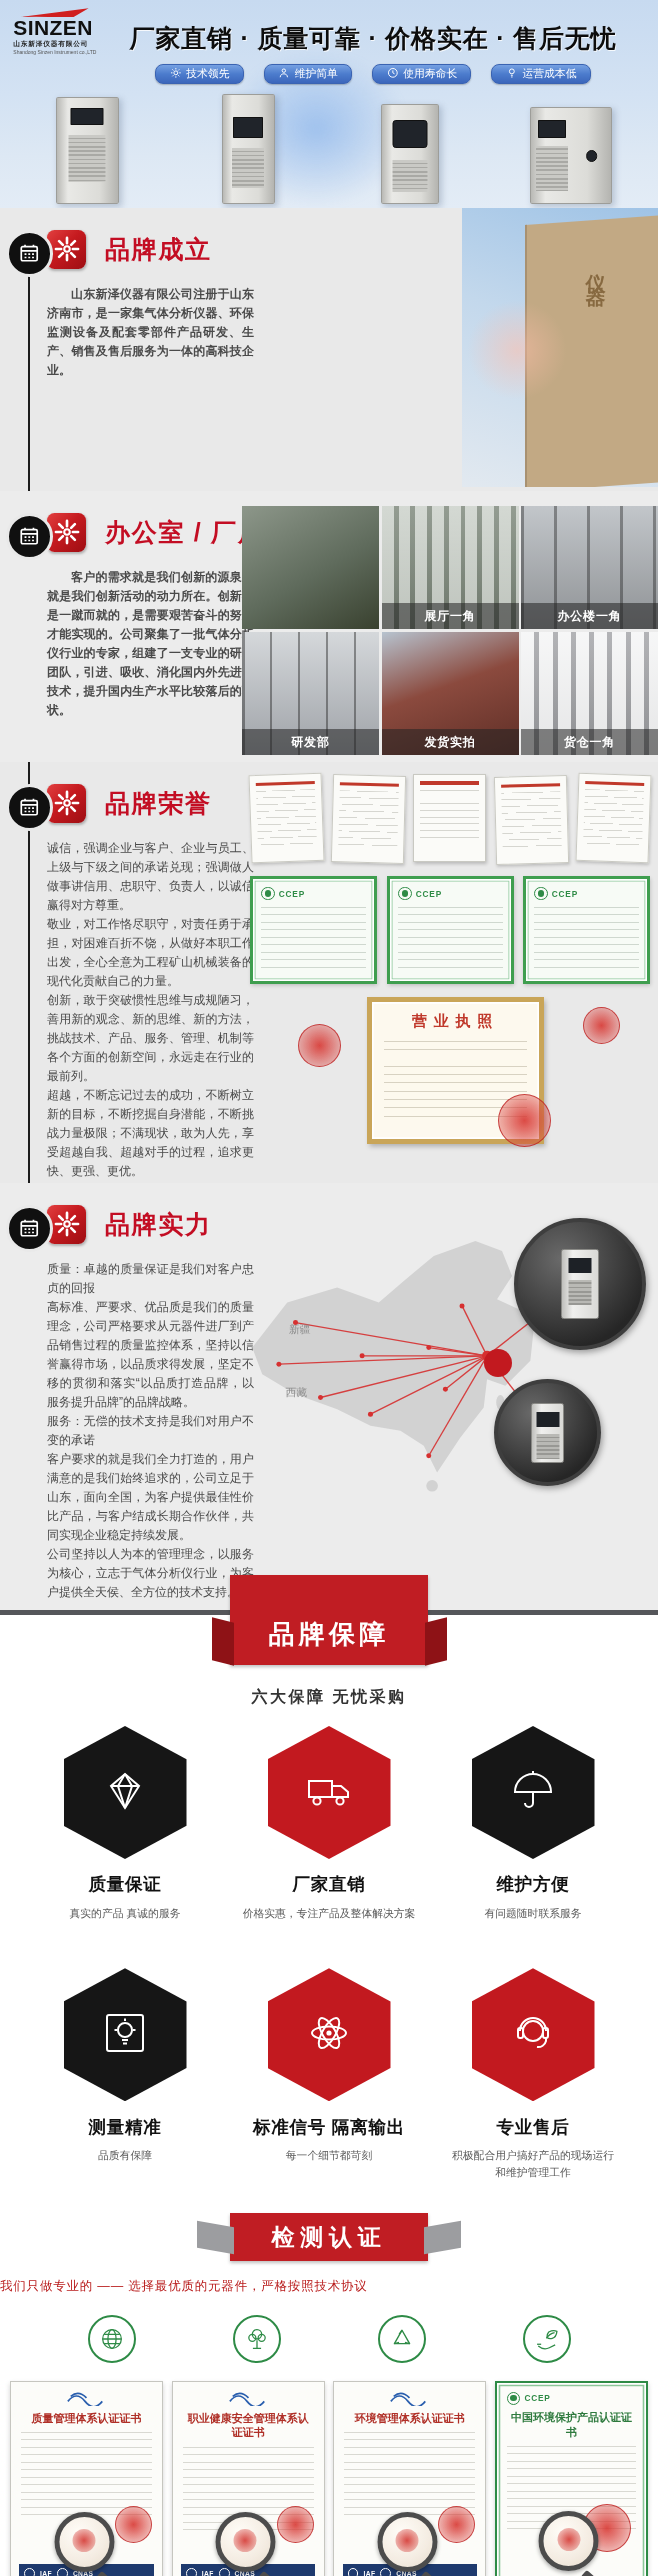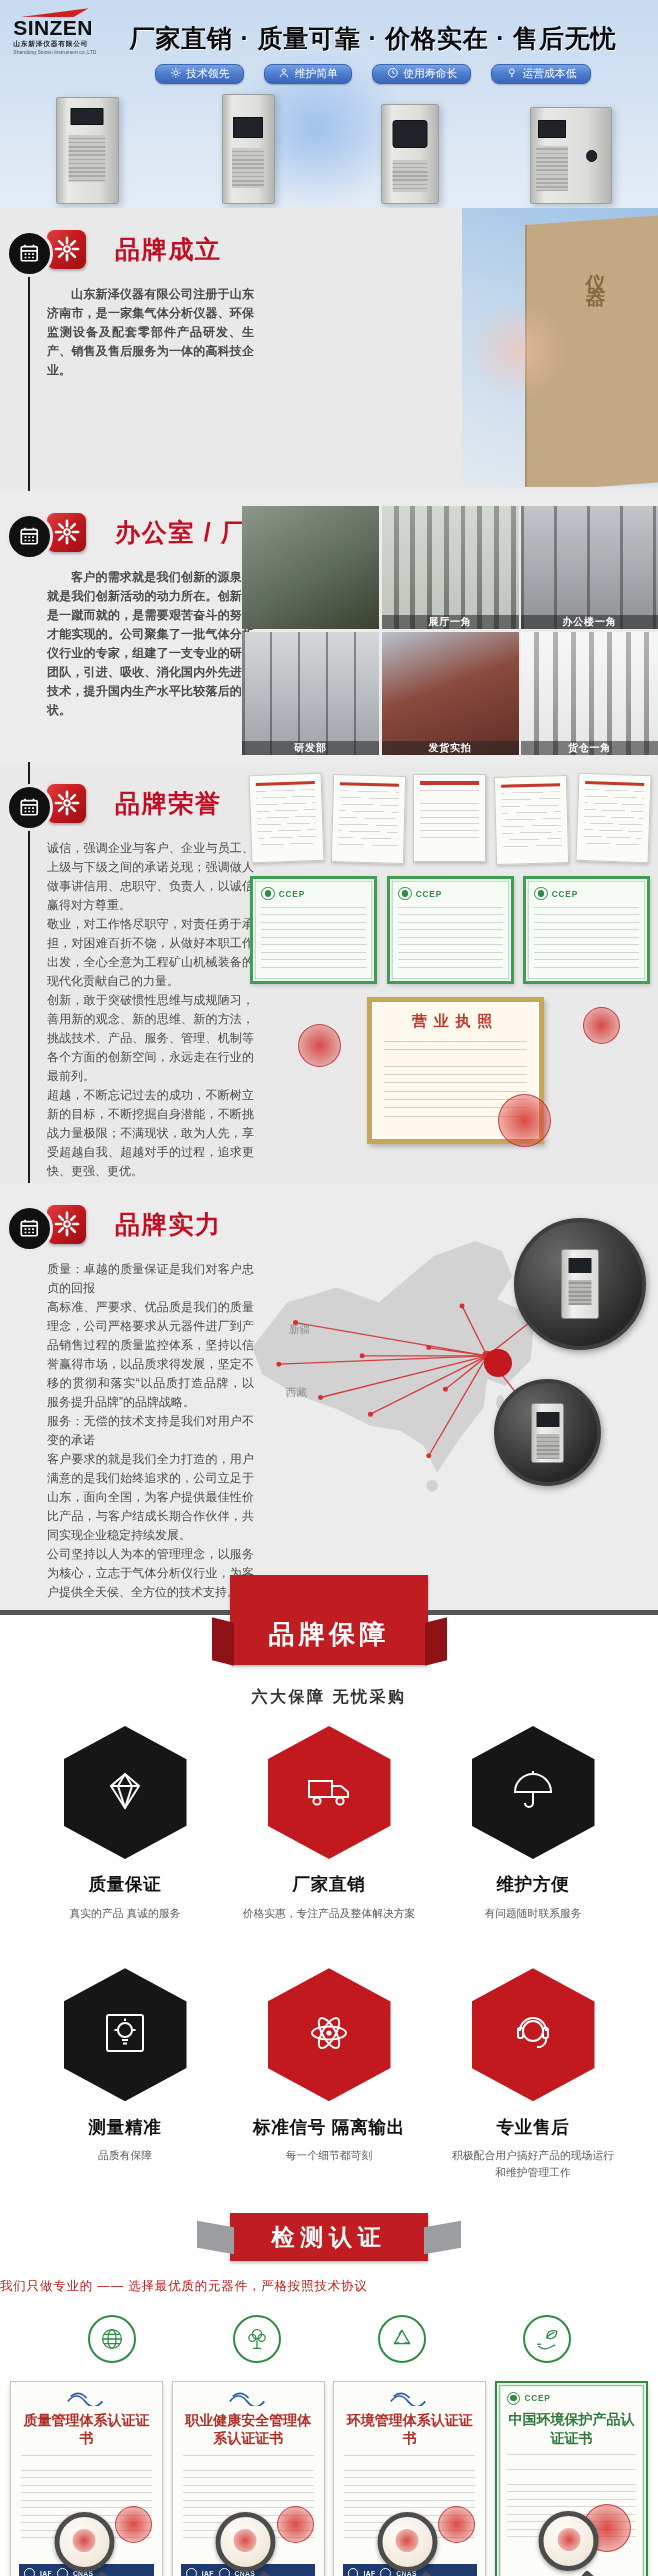--- a/index.html
+++ b/index.html
@@ -57,36 +57,36 @@
   }
   .sec { position: relative; padding: 21.7px 0 0 47px; }
   .sec-founding { height: 283px; }
   .sec-office   { height: 271px; background: #ececec; }
   .sec-honor    { height: 421px; }
   .sec-strength { height: 427px; background: #ececec; }
   .cal {
     position: absolute; left: 5.8px; top: 21.7px; width: 47px; height: 47px; border-radius: 50%;
     background: #101010; border: 3.3px solid #e9e9e9; display: flex; align-items: center; justify-content: center; z-index: 2;
   }
-  .sec-head { display: flex; align-items: center; gap: 29px; margin-bottom: 16.7px; }
+  .sec-head { display: flex; align-items: center; gap: 19px; margin-bottom: 16.7px; }
   .star-badge {
     width: 39px; height: 39px; border-radius: 7.5px;
     background: linear-gradient(135deg, #e24040 0%, #c51a1f 45%, #9e0e13 100%);
     display: flex; align-items: center; justify-content: center; box-shadow: 0.8px 1.7px 2.5px rgba(0,0,0,.25);
   }
   .sec-title { font-size: 25px; font-weight: 800; color: #c30d23; letter-spacing: 1.7px; white-space: nowrap; }
   .sec-body { width: 207px; font-size: 12px; line-height: 19px; color: #4a4a4a; text-align: justify; }
   .sec-body p { text-indent: 0; }
   .sec-body p.indent { text-indent: 2em; font-weight: bold; }
 
   
   .photo { position: relative; overflow: hidden; }
   .photo-cap {
-    position: absolute; left: 0; right: 0; bottom: 0; height: 14px;
-    background: rgba(35,35,35,.55); color: #fff; font-size: 10px; font-weight: bold;
+    position: absolute; left: 0; right: 0; bottom: 0; height: 26px;
+    background: rgba(35,35,35,.55); color: #fff; font-size: 12px; font-weight: bold;
     display: flex; align-items: center; justify-content: center; letter-spacing: 0.8px;
   }
   .photo-building {
     position: absolute; right: 0; top: 0; width: 196px; height: 279px;
     background: linear-gradient(200deg, #9fc3e6 0%, #c3d8ec 45%, #e2e9f0 100%);
     overflow: hidden;
   }
   .pb-building {
     position: absolute; right: -6.7px; top: 11.7px; width: 140px; height: 267px;
     background:
@@ -194,21 +194,21 @@
   .eco-row { display: flex; justify-content: center; gap: 97px; margin-top: 20px; }
   .eco { width: 48px; height: 48px; border-radius: 50%; border: 2.5px solid #2e8b46;
     display: flex; align-items: center; justify-content: center; }
 
   .certs { display: flex; justify-content: space-between; padding: 0 10px; margin-top: 18.3px; }
   .certificate { position: relative; width: 153px; height: 210px; background: #fcfcf9;
     border: 0.8px solid #c6c6c0; box-shadow: 0 1.7px 5px rgba(0,0,0,.18); padding: 8.3px 10px; }
   .certificate.green-cert { border: 2.5px solid #2e8b46;
     box-shadow: inset 0 0 0 1.7px #fff, inset 0 0 0 3.3px #8cc79a, 0 1.7px 5px rgba(0,0,0,.18); }
   .cert-waves { display: flex; justify-content: center; margin-bottom: 5px; }
-  .cert-inner-title { font-size: 14px; color: #b03028; font-weight: bold; text-align: center; line-height: 1.35; }
+  .cert-inner-title { font-size: 11px; color: #b03028; font-weight: bold; text-align: center; line-height: 1.35; }
   .green-cert .cert-inner-title { color: #2e7a3e; }
   .cert-lines { margin-top: 6.7px; height: 90px;
     background: repeating-linear-gradient(180deg, #d9d9d2 0 0.8px, transparent 0.8px 7.5px); }
   .cert-foot { position: absolute; left: 8.3px; right: 8.3px; bottom: 6.7px; height: 20px; background: #1e3a6e;
     display: flex; align-items: center; gap: 5px; padding: 0 5px; }
   .foot-circ { width: 10.8px; height: 10.8px; border-radius: 50%; border: 1.2px solid #fff; }
   .foot-txt { color: #fff; font-size: 6.7px; font-weight: bold; letter-spacing: 0.4px; }
   .magnifier { position: absolute; left: 50%; transform: translateX(-50%); bottom: 1.7px; z-index: 3; width: 65px; height: 77px; }
   .lens { width: 60px; height: 60px; border-radius: 50%; border: 5.8px solid #4c4c4c;
     background: radial-gradient(circle at 38% 32%, #fffdf8 0%, #f4ece2 60%, #e8ddcd 100%);

